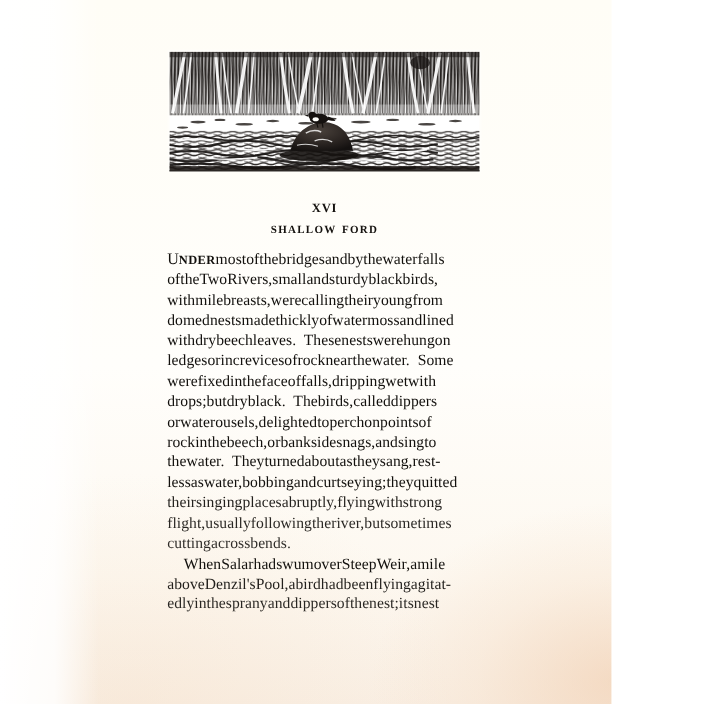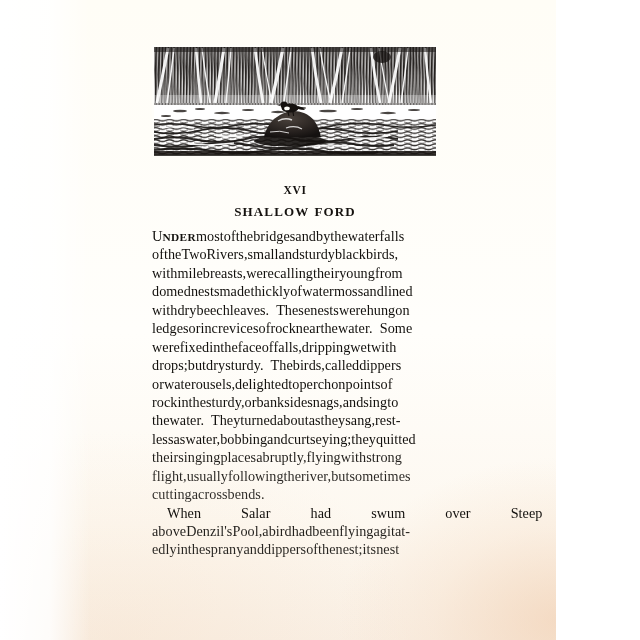--- a/index.html
+++ b/index.html
@@ -62,21 +62,21 @@
     font-weight: 700;
     letter-spacing: 0.7px;
     color: #15120f;
   }
   .chapter-title {
     position: absolute;
     left: 152px;
     top: 204px;
     width: 286px;
     text-align: center;
-    font-size: 13px;
+    font-size: 10px;
     font-weight: 700;
     letter-spacing: 1.15px;
     color: #15120f;
   }
   .chapter-title .word-gap { display: inline-block; width: 5px; }
 
   
   .textblock {
     position: absolute;
     left: 152px;
@@ -91,21 +91,21 @@
     align-items: baseline;
     white-space: pre;
     font-size: 14.2px;
     letter-spacing: 0.05px;
   }
   
   .line.justify {
   }
   .line.left { justify-content: flex-start; text-align: right; }
   .line .w { display: inline-block; }
-  .line.indent { padding-left: 15px; gap: 40px; }
+  .line.indent { padding-left: 15px; }
 
   .smallcap-lead {
     font-size: 11.3px;
     letter-spacing: 0.35px;
     font-weight: 600;
   }
   .dropcap-u {
     font-size: 14.6px;
   }
   
@@ -267,23 +267,23 @@
 
   <div class="textblock">
     <div id="para1">
         <div class="line justify"><span class="w"><span class="dropcap-u">U</span><span class="smallcap-lead">NDER</span></span><span class="w">most</span><span class="w">of</span><span class="w">the</span><span class="w">bridges</span><span class="w">and</span><span class="w">by</span><span class="w">the</span><span class="w">waterfalls</span></div>
         <div class="line justify"><span class="w">of</span><span class="w">the</span><span class="w">Two</span><span class="w">Rivers,</span><span class="w">small</span><span class="w">and</span><span class="w">sturdy</span><span class="w">black</span><span class="w">birds,</span></div>
         <div class="line justify"><span class="w">with</span><span class="w">mile</span><span class="w">breasts,</span><span class="w">were</span><span class="w">calling</span><span class="w">their</span><span class="w">young</span><span class="w">from</span></div>
         <div class="line justify"><span class="w">domed</span><span class="w">nests</span><span class="w">made</span><span class="w">thickly</span><span class="w">of</span><span class="w">water</span><span class="w">moss</span><span class="w">and</span><span class="w">lined</span></div>
         <div class="line justify"><span class="w">with</span><span class="w">dry</span><span class="w">beech</span><span class="w">leaves.</span><span class="w">  These</span><span class="w">nests</span><span class="w">were</span><span class="w">hung</span><span class="w">on</span></div>
         <div class="line justify"><span class="w">ledges</span><span class="w">or</span><span class="w">in</span><span class="w">crevices</span><span class="w">of</span><span class="w">rock</span><span class="w">near</span><span class="w">the</span><span class="w">water.</span><span class="w">  Some</span></div>
         <div class="line justify"><span class="w">were</span><span class="w">fixed</span><span class="w">in</span><span class="w">the</span><span class="w">face</span><span class="w">of</span><span class="w">falls,</span><span class="w">dripping</span><span class="w">wet</span><span class="w">with</span></div>
-        <div class="line justify"><span class="w">drops;</span><span class="w">but</span><span class="w">dry</span><span class="w">sturdy.</span><span class="w">  The</span><span class="w">birds,</span><span class="w">called</span><span class="w">dippers</span></div>
+        <div class="line justify"><span class="w">drops;</span><span class="w">but</span><span class="w">dry</span><span class="w">black.</span><span class="w">  The</span><span class="w">birds,</span><span class="w">called</span><span class="w">dippers</span></div>
         <div class="line justify"><span class="w">or</span><span class="w">water</span><span class="w">ousels,</span><span class="w">delighted</span><span class="w">to</span><span class="w">perch</span><span class="w">on</span><span class="w">points</span><span class="w">of</span></div>
-        <div class="line justify"><span class="w">rock</span><span class="w">in</span><span class="w">the</span><span class="w">sturdy,</span><span class="w">or</span><span class="w">bankside</span><span class="w">snags,</span><span class="w">and</span><span class="w">sing</span><span class="w">to</span></div>
+        <div class="line justify"><span class="w">rock</span><span class="w">in</span><span class="w">the</span><span class="w">beech,</span><span class="w">or</span><span class="w">bankside</span><span class="w">snags,</span><span class="w">and</span><span class="w">sing</span><span class="w">to</span></div>
         <div class="line justify"><span class="w">the</span><span class="w">water.</span><span class="w">  They</span><span class="w">turned</span><span class="w">about</span><span class="w">as</span><span class="w">they</span><span class="w">sang,</span><span class="w">rest-</span></div>
         <div class="line justify"><span class="w">less</span><span class="w">as</span><span class="w">water,</span><span class="w">bobbing</span><span class="w">and</span><span class="w">curtseying;</span><span class="w">they</span><span class="w">quitted</span></div>
         <div class="line justify fade-1"><span class="w">their</span><span class="w">singing</span><span class="w">places</span><span class="w">abruptly,</span><span class="w">flying</span><span class="w">with</span><span class="w">strong</span></div>
         <div class="line justify fade-2"><span class="w">flight,</span><span class="w">usually</span><span class="w">following</span><span class="w">the</span><span class="w">river,</span><span class="w">but</span><span class="w">sometimes</span></div>
         <div class="line left fade-3"><span class="w">cutting</span><span class="w">across</span><span class="w">bends.</span></div>
       </div>
     <div id="para2">
         <div class="line justify indent"><span class="w">When</span><span class="w">Salar</span><span class="w">had</span><span class="w">swum</span><span class="w">over</span><span class="w">Steep</span><span class="w">Weir,</span><span class="w">a</span><span class="w">mile</span></div>
         <div class="line justify fade-1"><span class="w">above</span><span class="w">Denzil's</span><span class="w">Pool,</span><span class="w">a</span><span class="w">bird</span><span class="w">had</span><span class="w">been</span><span class="w">flying</span><span class="w">agitat-</span></div>
         <div class="line justify fade-2"><span class="w">edly</span><span class="w">in</span><span class="w">the</span><span class="w">sprany</span><span class="w">and</span><span class="w">dippers</span><span class="w">of</span><span class="w">the</span><span class="w">nest;</span><span class="w">its</span><span class="w">nest</span></div>

